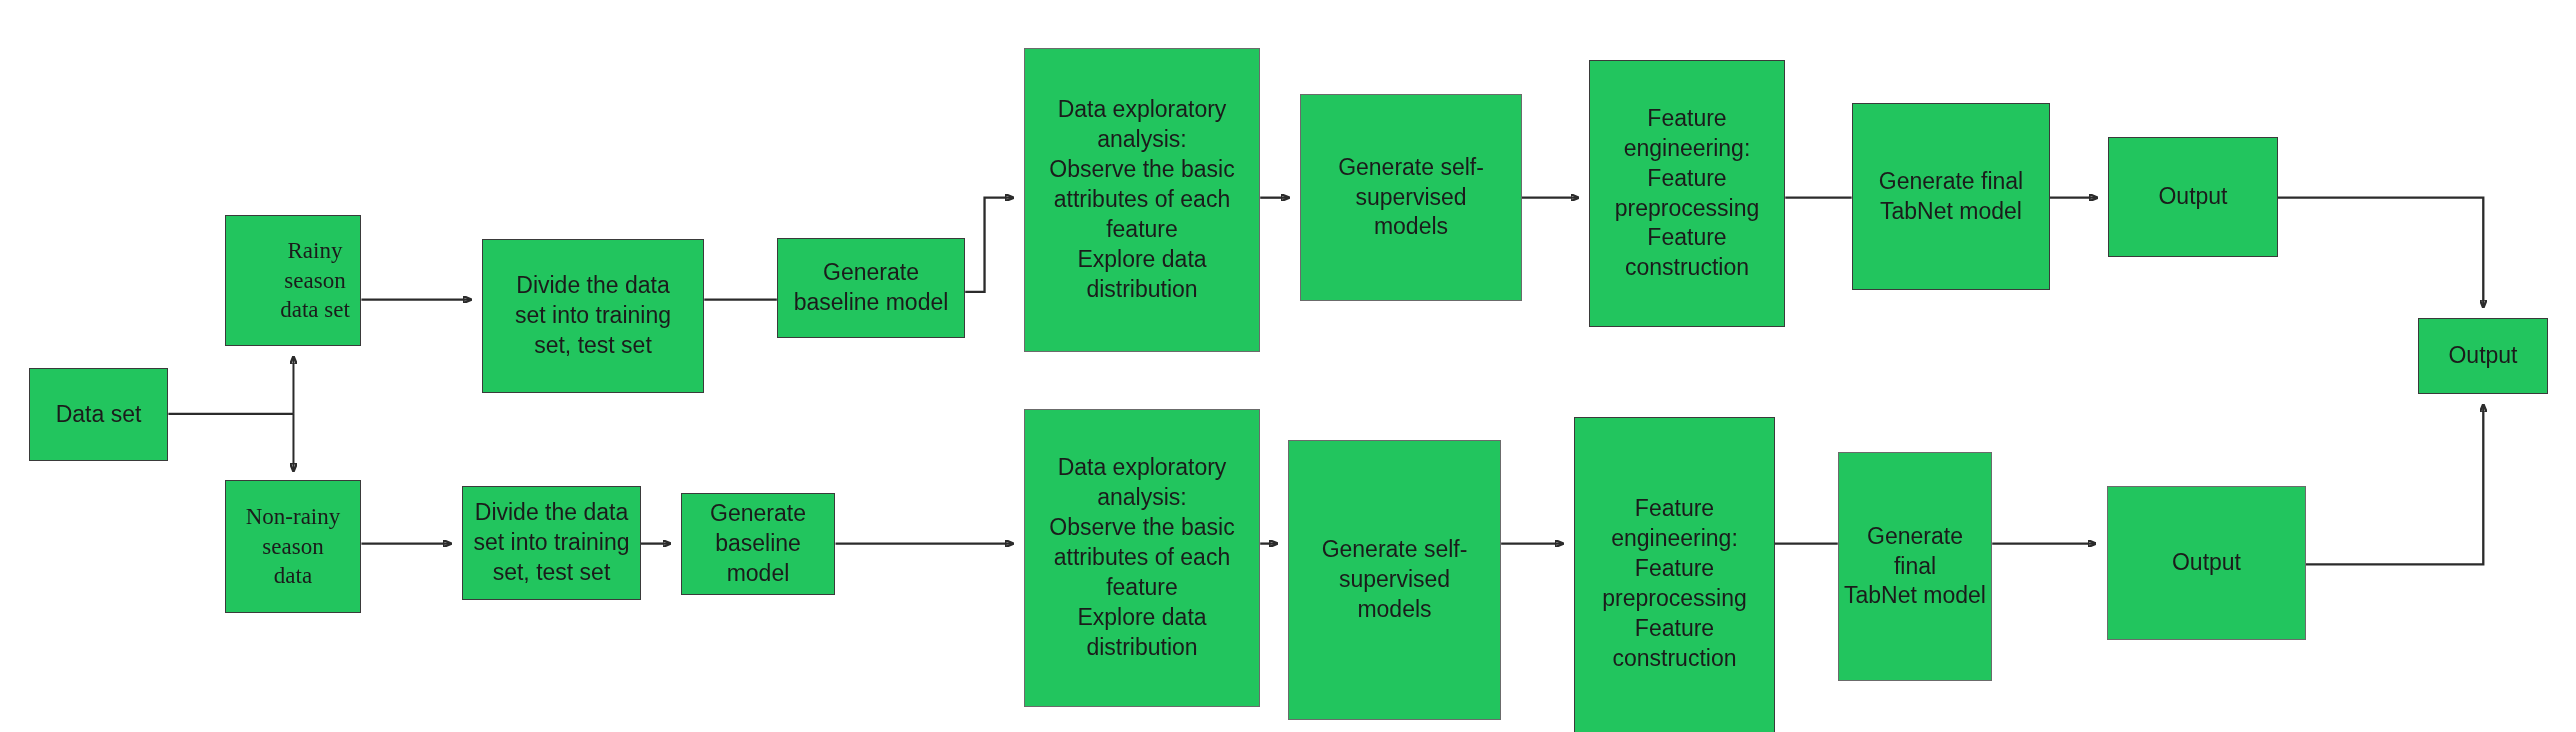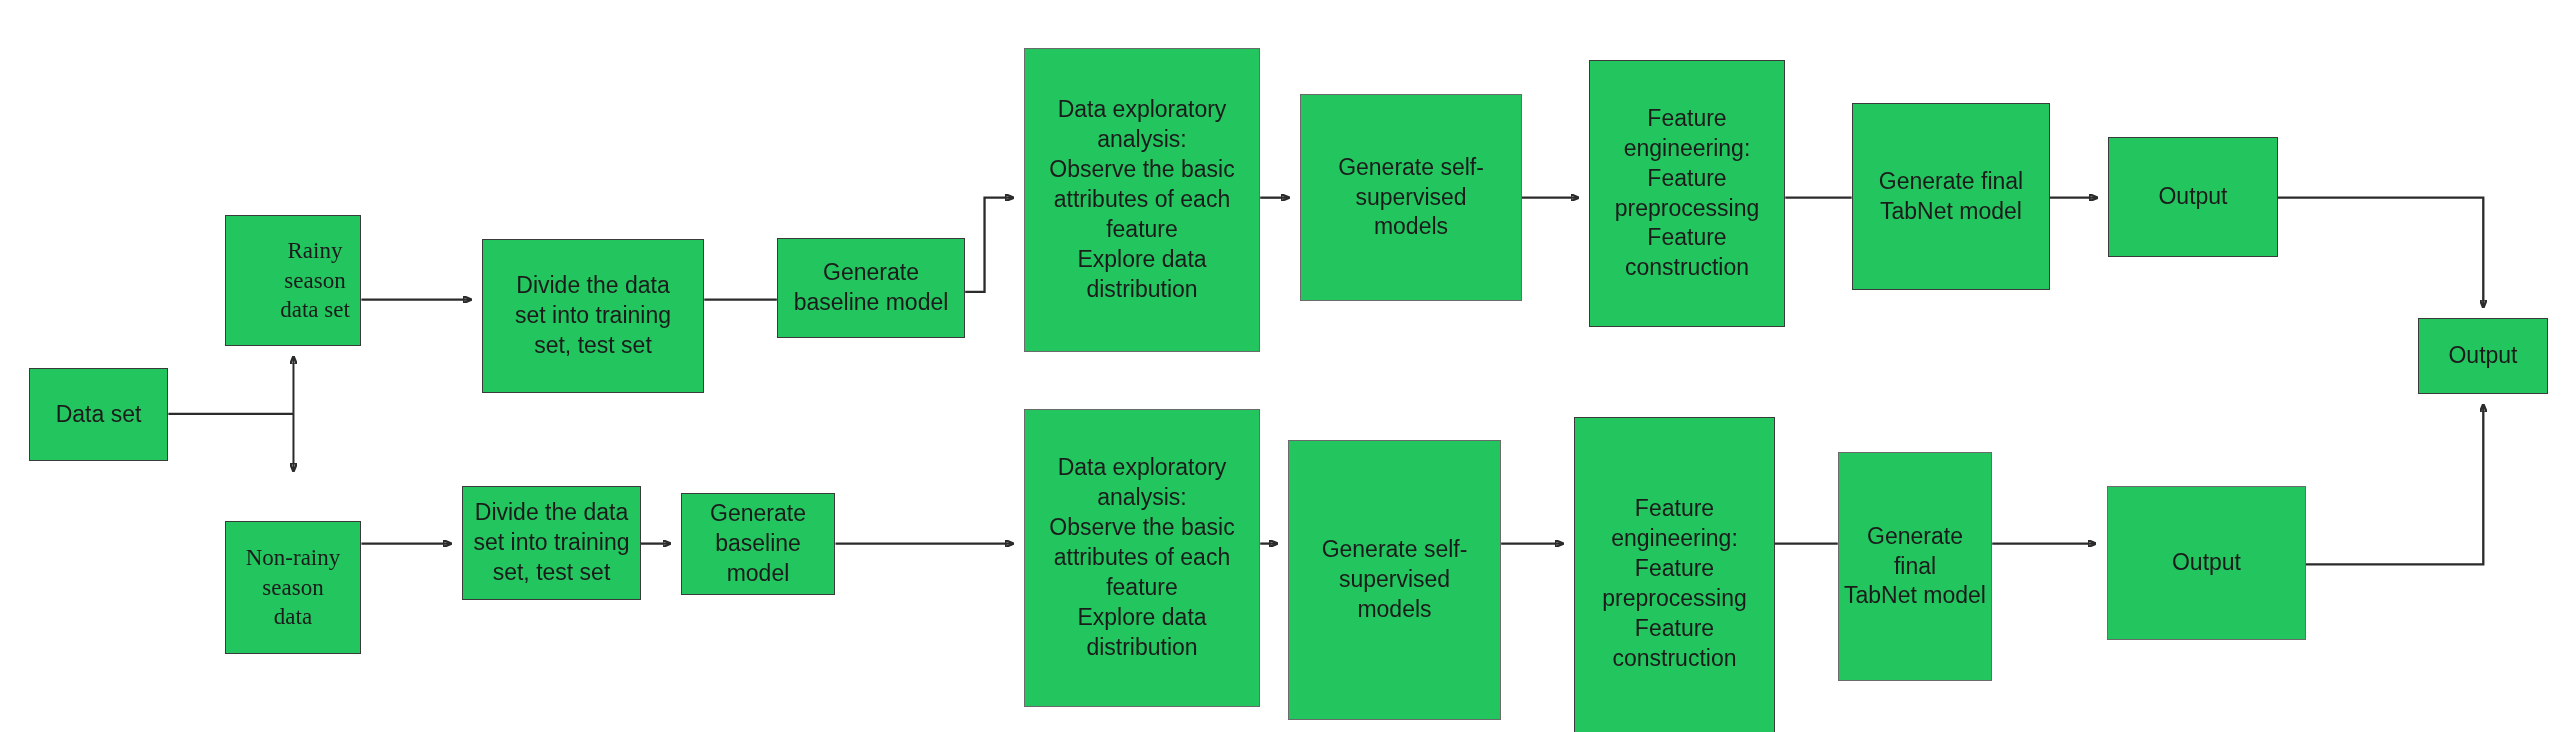--- a/index.html
+++ b/index.html
@@ -129,21 +129,21 @@
   <div class="node dark" style="left:29px; top:368px; width:139px; height:93px; font-size:23px;">
     <span class="txt sans">Data set</span>
   </div>
 
   <div class="node dark" style="left:225px; top:215px; width:136px; height:131px; font-size:23px;padding-left:44px;">
     <span class="txt serif">Rainy
 season
 data set</span>
   </div>
 
-  <div class="node dark" style="left:225px; top:480px; width:136px; height:133px; font-size:23px;margin-top:41px;">
+  <div class="node dark" style="left:225px; top:480px; width:136px; height:133px; font-size:23px;">
     <span class="txt serif">Non-rainy
 season
 data</span>
   </div>
 
   <div class="node dark" style="left:482px; top:239px; width:222px; height:154px; font-size:23px;">
     <span class="txt sans">Divide the data
 set into training
 set, test set</span>
   </div>

